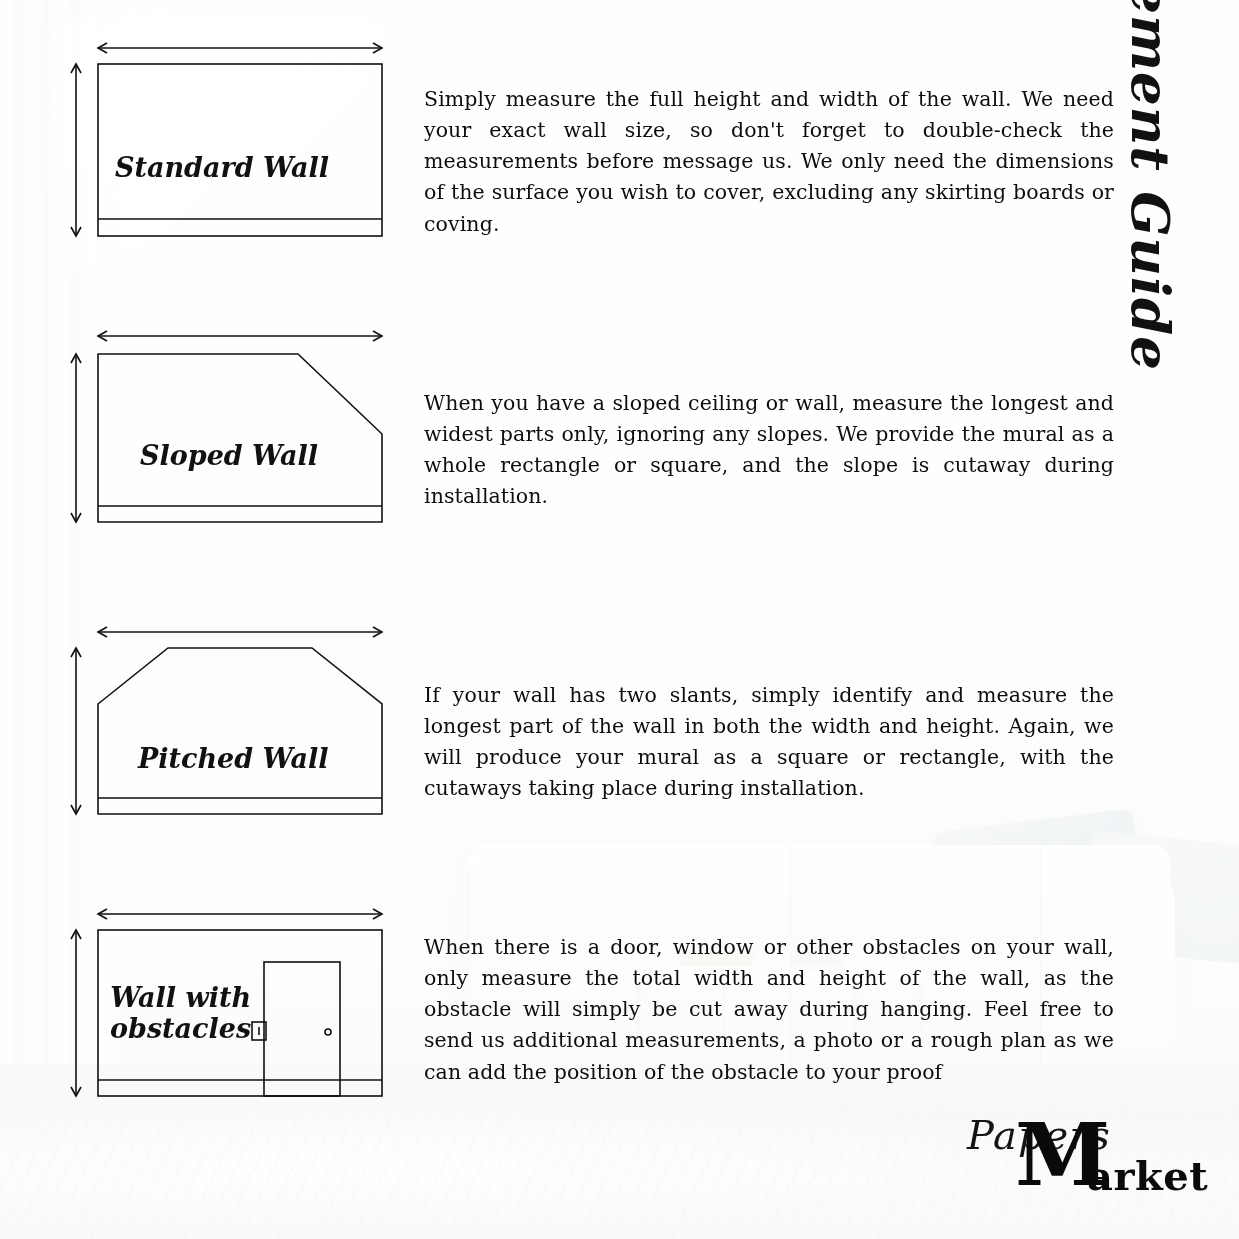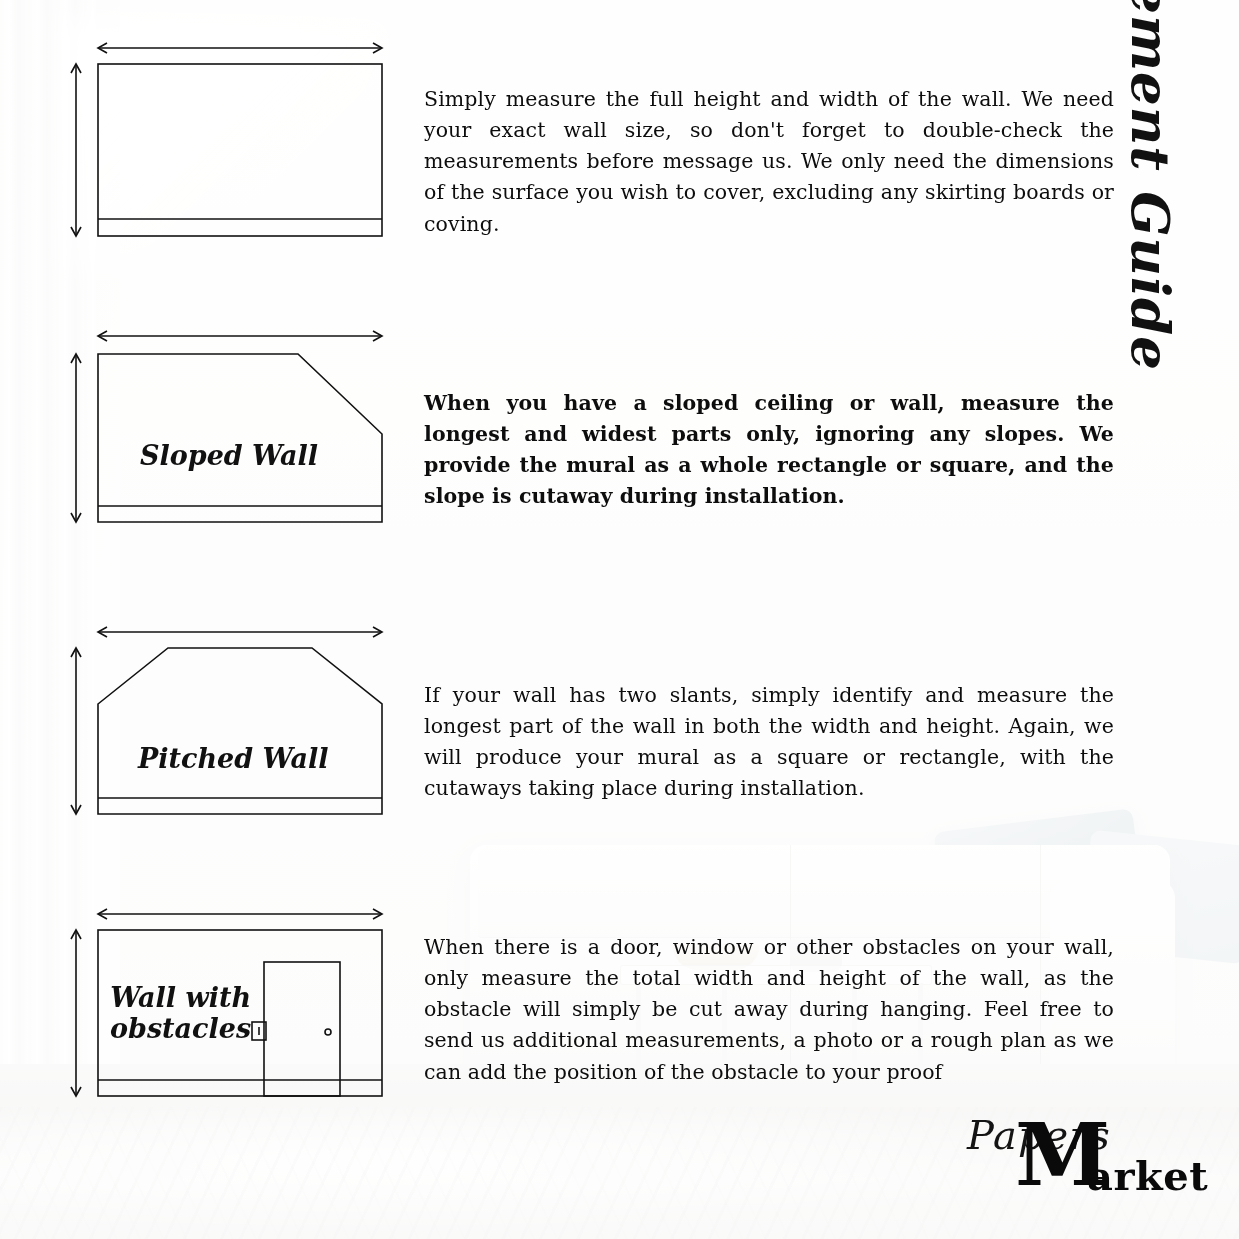--- a/index.html
+++ b/index.html
@@ -297,20 +297,21 @@
           <line x1="16" y1="30" x2="16" y2="202"></line>
           <polyline points="11,39 16,30 21,39"></polyline>
           <polyline points="11,193 16,202 21,193"></polyline>
 
           <rect x="38" y="30" width="284" height="172"></rect>
 
           <line x1="38" y1="185" x2="322" y2="185"></line>
         </g>
       </svg>
     </div>
+    <div class="shape-label" style="left:115px; top:118px;">Standard Wall</div>
     <div class="desc" style="left:424px; top:50px; width:690px;">Simply measure the full height and width of the wall. We need your exact wall size, so don't forget to double-check the measurements before
 message us. We only need the dimensions of the surface you wish to cover, excluding any skirting boards or coving.</div>
   </div>
 
   <div class="row" style="top:322px; height:240px;">
     <div class="diagram">
       <svg width="340" height="240" viewBox="0 0 340 240">
         <g stroke="#111" stroke-width="1.6" fill="none">
 
           <line x1="38" y1="14" x2="322" y2="14"></line>
@@ -321,21 +322,21 @@
           <polyline points="11,41 16,32 21,41"></polyline>
           <polyline points="11,191 16,200 21,191"></polyline>
 
           <path d="M38,32 L238,32 L322,112 L322,200 L38,200 Z"></path>
 
           <line x1="38" y1="184" x2="322" y2="184"></line>
         </g>
       </svg>
     </div>
     <div class="shape-label" style="left:140px; top:118px;">Sloped Wall</div>
-    <div class="desc" style="left:424px; top:66px; width:690px;font-weight:bold;">When you have a sloped ceiling or wall, measure the longest and widest parts only, ignoring any slopes. We provide the mural as a whole rectangle or square, and the slope is cutaway during installation.</div>
+    <div class="desc" style="left:424px; top:66px; width:690px;">When you have a sloped ceiling or wall, measure the longest and widest parts only, ignoring any slopes. We provide the mural as a whole rectangle or square, and the slope is cutaway during installation.</div>
   </div>
 
   <div class="row" style="top:618px; height:240px;">
     <div class="diagram">
       <svg width="340" height="230" viewBox="0 0 340 230">
         <g stroke="#111" stroke-width="1.6" fill="none">
 
           <line x1="38" y1="14" x2="322" y2="14"></line>
           <polyline points="47,9 38,14 47,19"></polyline>
           <polyline points="313,9 322,14 313,19"></polyline>

